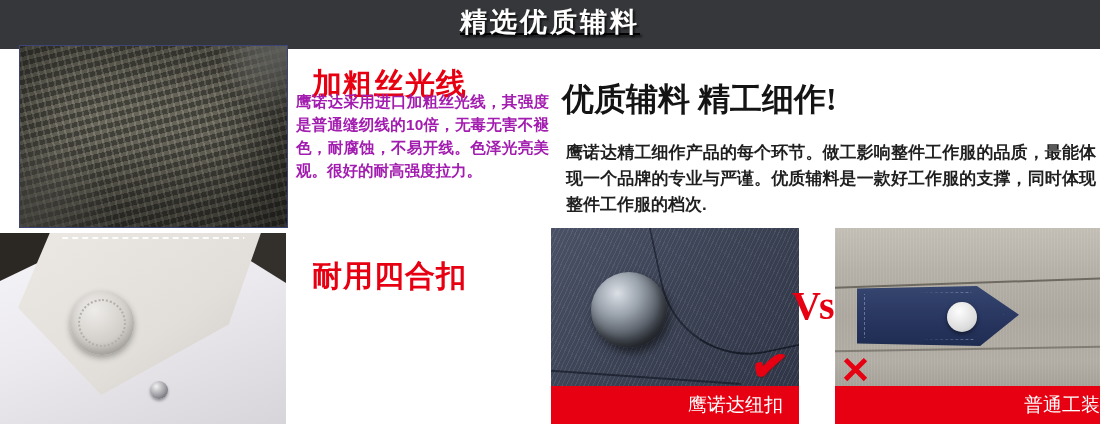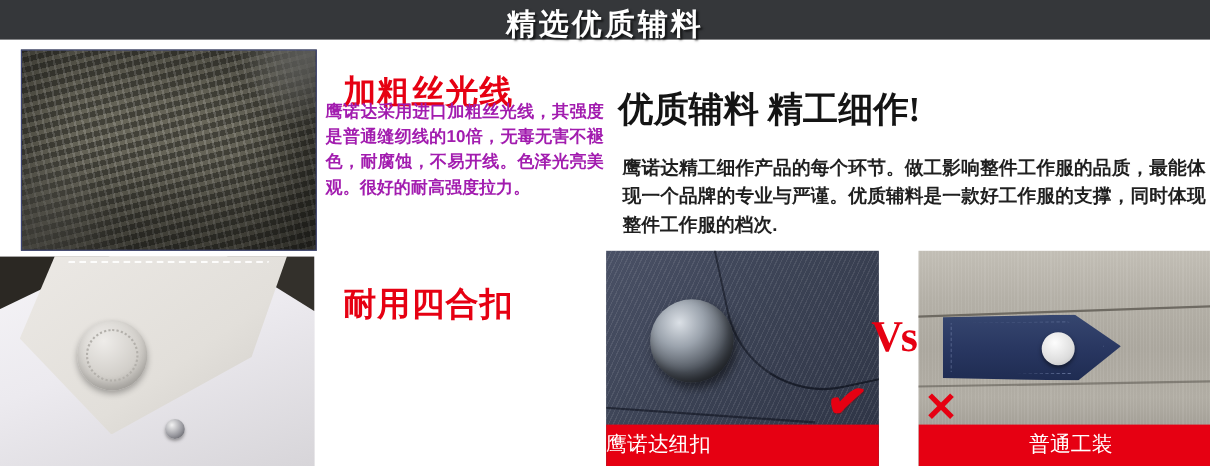--- a/index.html
+++ b/index.html
@@ -1,20 +1,20 @@
 <!DOCTYPE html>
 <html><head>
 <meta charset="utf-8">
 <style>
   html,body{margin:0;padding:0;background:#fff;}
   .page{position:relative;width:1100px;height:424px;background:#fff;overflow:hidden;
         font-family:"Liberation Sans",sans-serif;}
 
   
-  .topbar{position:absolute;left:0;top:0;width:1100px;height:36px;background:#35373a;}
+  .topbar{position:absolute;left:0;top:0;width:1100px;height:49px;background:#35373a;text-decoration:underline;}
   .topbar .title{display:block;color:#fff;font-size:27px;font-weight:bold;text-align:center;
         line-height:44px;letter-spacing:3px;text-shadow:2px 2px 2px rgba(0,0,0,.65);}
 
   
   .photo{position:absolute;overflow:hidden;}
 
   .thread-photo{left:19px;top:45px;width:267px;height:181px;border:1px solid #3c4576;
     background:
       radial-gradient(circle at 100% 0, rgba(170,170,165,.95) 0, rgba(170,170,165,0) 22%),
       radial-gradient(circle at 0 100%, rgba(150,148,138,.55) 0, rgba(150,148,138,0) 30%),
@@ -76,22 +76,22 @@
   .snap-button{position:absolute;left:112px;top:74px;width:30px;height:30px;border-radius:50%;
     background:radial-gradient(circle at 40% 32%,#fdfdfd,#dcdcdc 65%,#b5b5b5 100%);
     box-shadow:0 2px 4px rgba(0,0,0,.5);}
   .cross{position:absolute;left:5px;top:124px;color:#e60012;font-size:37px;font-weight:bold;
     line-height:1;font-family:"Liberation Sans",sans-serif;}
 
   
   .band{position:absolute;left:0;bottom:0;width:100%;height:38px;background:#e60012;
     color:#fff;font-family:"Liberation Serif",serif;font-size:19px;line-height:38px;
     box-sizing:border-box;}
-  .band.align-right{text-align:left;padding-right:28px;}
-  .band.align-left{text-align:center;padding-left:12px;}
+  .band.align-right{text-align:right;padding-right:16px;}
+  .band.align-left{text-align:right;padding-left:12px;}
 
   .vs{position:absolute;left:792px;top:286px;width:48px;color:#e60012;
     font-family:"Liberation Serif",serif;font-weight:bold;font-size:40px;line-height:1;
     letter-spacing:-2px;}
 
   
   .feat-title{position:absolute;left:296px;margin:16px;color:#e60012;font-size:30px;
     font-weight:bold;letter-spacing:1px;}
   .feat-title.t1{top:48px;}
   .feat-title.t2{top:240px;}

